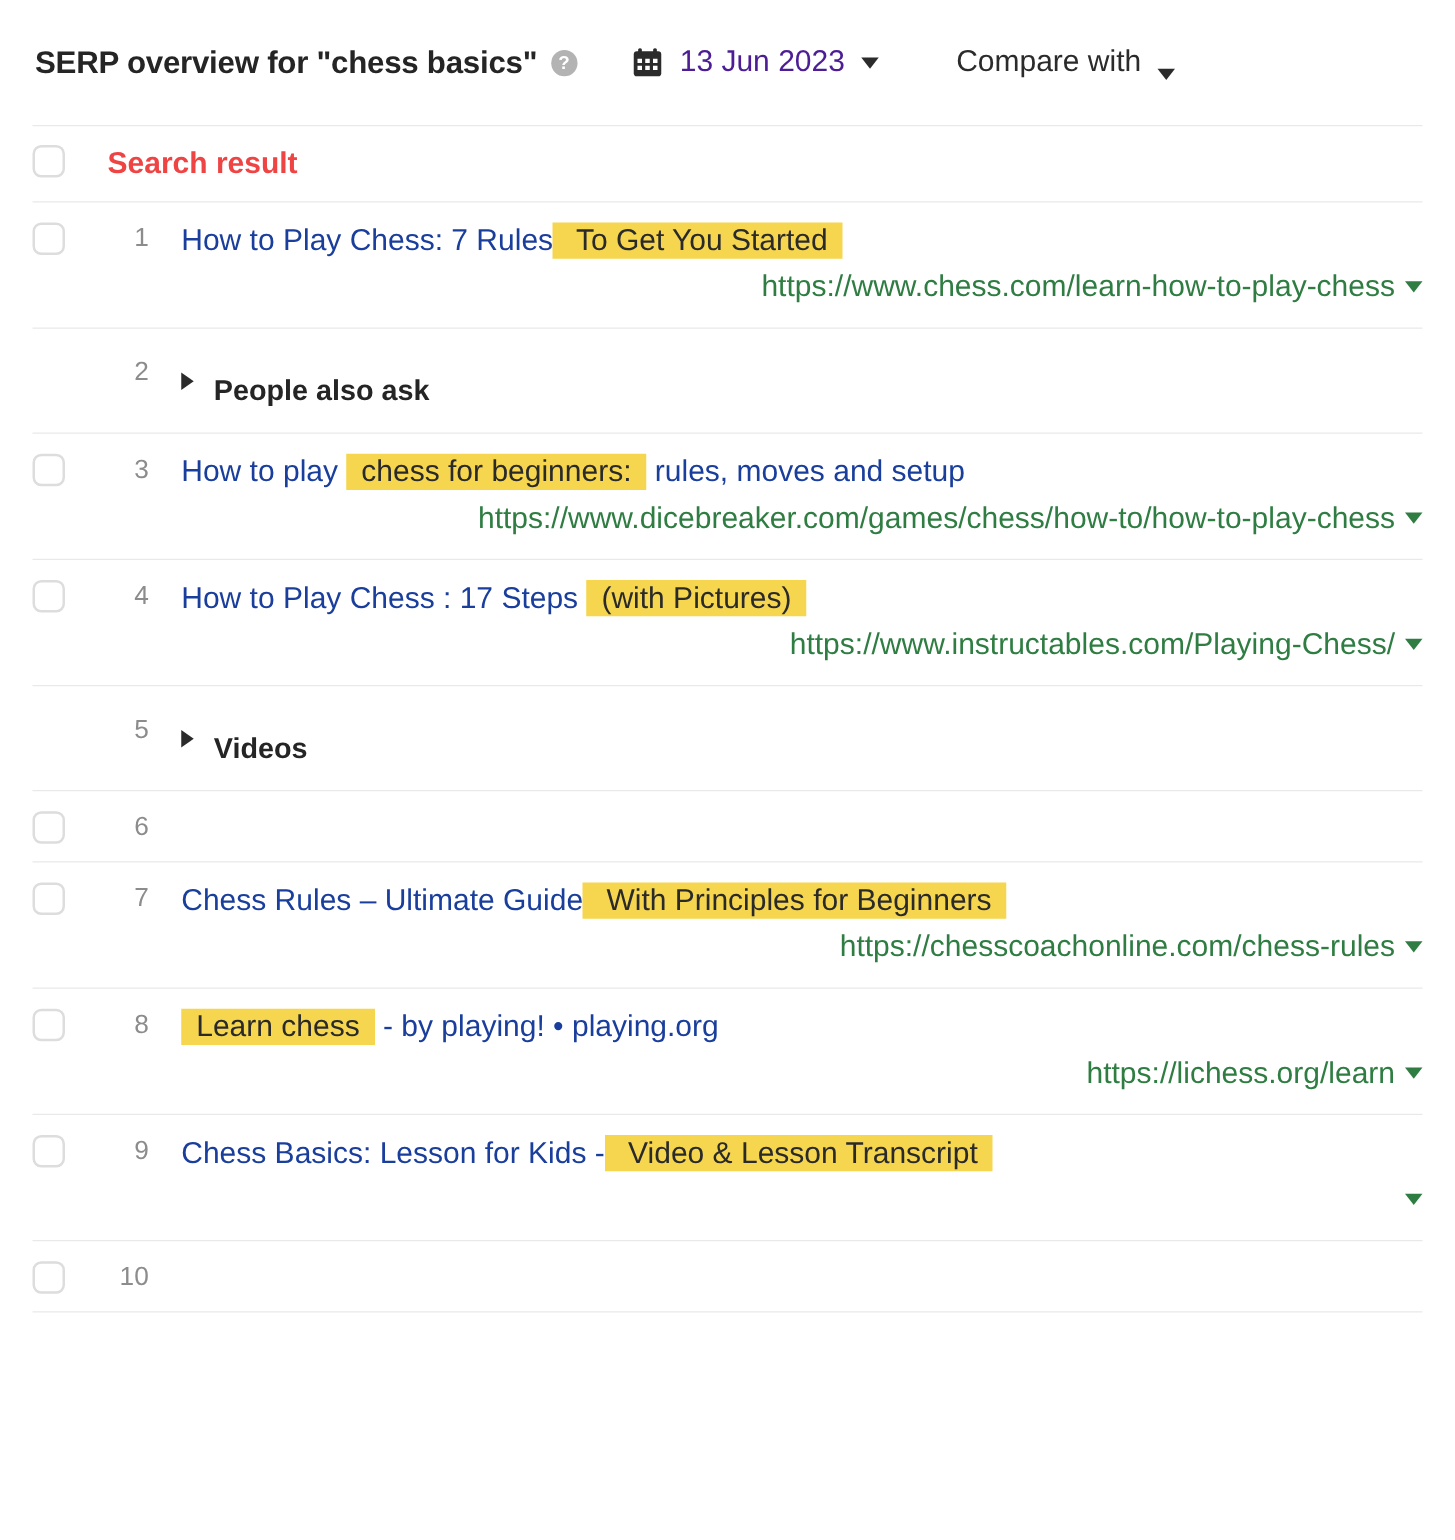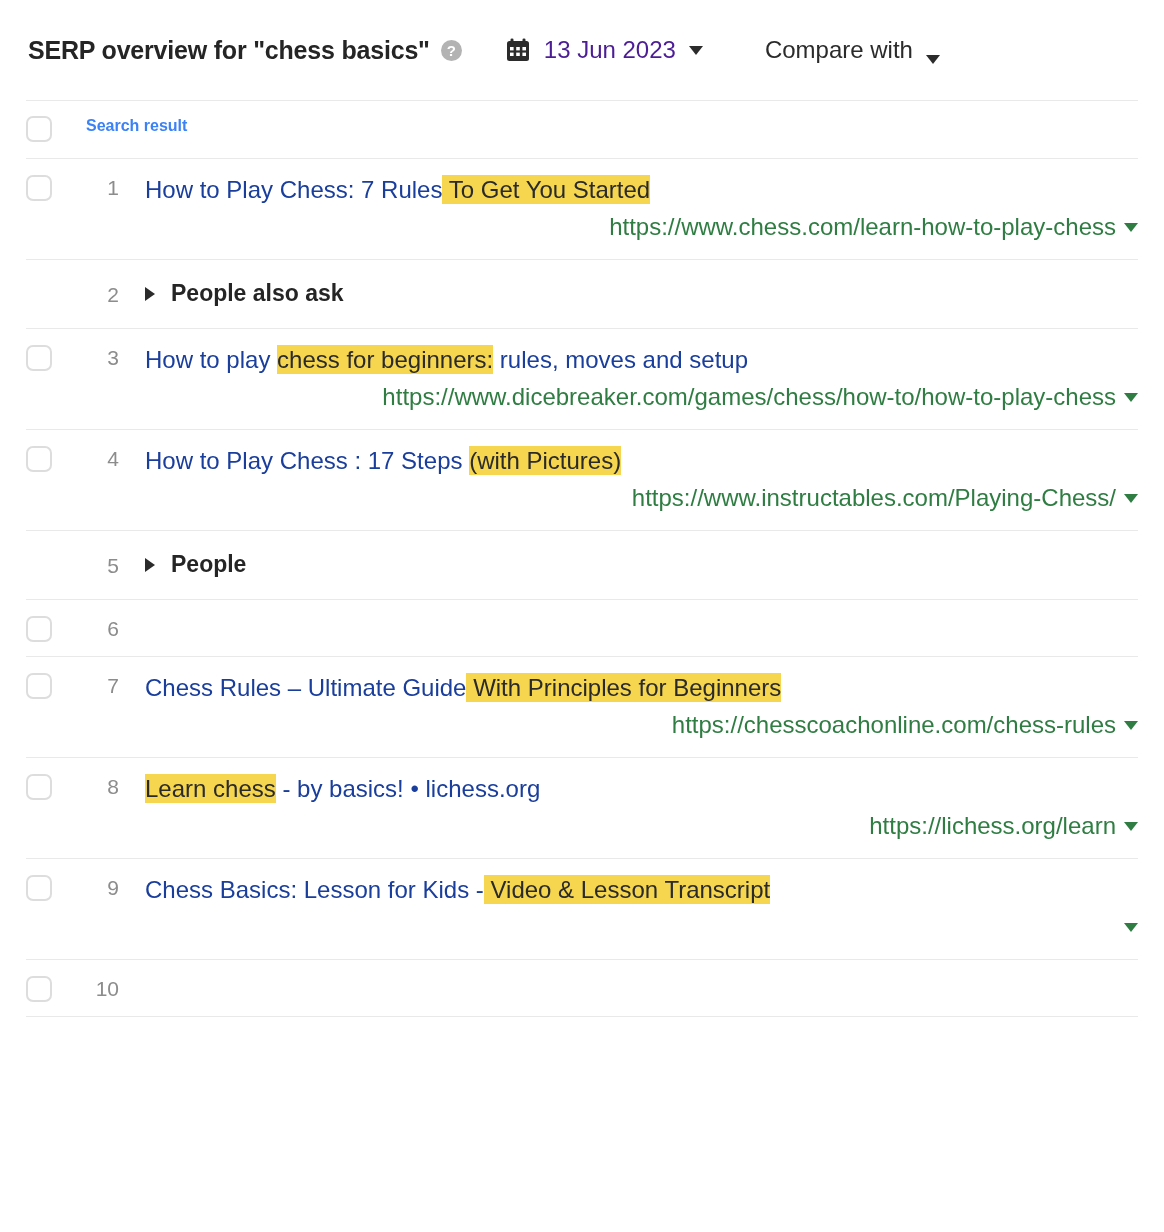--- a/index.html
+++ b/index.html
@@ -99,23 +99,23 @@
     width: 26px;
     height: 26px;
     border: 2px solid #dddddd;
     border-radius: 7px;
     background: #ffffff;
     cursor: pointer;
   }
   .cb-cell.empty .checkbox { visibility: hidden; }
 
   .col-title {
-    font-size: 16px;
+    font-size: 24px;
     font-weight: bold;
-    color: #3b82f6;
+    color: #ef4444;
     padding-top: 3px;
   }
 
   .num-cell {
     flex: 0 0 33px;
     text-align: right;
     font-size: 21px;
     color: #8c8c8c;
     padding-top: 3px;
     margin-right: 26px;
@@ -127,21 +127,21 @@
     font-size: 24px;
     line-height: 34px;
     color: #1a3e9c;
     text-decoration: none;
     cursor: pointer;
   }
 
   .hl {
     background: #f6d64e;
     color: #2a2a2a;
-    padding: 1px 0;
+    padding: 1px 12px;
   }
 
   .url-line {
     font-size: 24px;
     line-height: 36px;
     color: #2f7d42;
     margin-top: 2px;
     cursor: pointer;
     word-break: break-all;
     text-align: right;
@@ -165,20 +165,21 @@
     border-bottom: 7px solid transparent;
     border-left: 10px solid #2b2b2b;
     margin-right: 16px;
     flex: 0 0 auto;
     cursor: pointer;
   }
   .feature-label {
     font-size: 23px;
     font-weight: bold;
     color: #252525;
+    margin-top: 16px;
   }
   .feature-pad { padding: 20px 0 20px 0; }
   .last-row-border { border-top: 1px solid #e9e9e9; height: 0; }
 </style>
 </head>
 <body>
 
 <div class="serp-header">
   <div class="serp-title">SERP overview for "chess basics"</div>
   <div class="help-icon">?</div>
@@ -258,21 +259,21 @@
         </div>
       </div>
       <div class="row feature-pad">
         <div class="cb-cell empty">
           <div class="checkbox"></div>
         </div>
         <div class="num-cell">5</div>
         <div class="content-cell">
           <div class="feature-row">
             <span class="tri"></span>
-            <span class="feature-label">People</span>
+            <span class="feature-label">Videos</span>
           </div>
         </div>
       </div>
       <div class="row">
         <div class="cb-cell">
           <div class="checkbox"></div>
         </div>
         <div class="num-cell">6</div>
       </div>
       <div class="row">
@@ -284,21 +285,21 @@
           <div class="result-title"><span>Chess Rules – Ultimate Guide</span><span class="hl"> With Principles for Beginners</span></div>
           <div class="url-line"><span>https://chesscoachonline.com/chess-rules</span><span class="url-caret"></span></div>
         </div>
       </div>
       <div class="row">
         <div class="cb-cell">
           <div class="checkbox"></div>
         </div>
         <div class="num-cell">8</div>
         <div class="content-cell">
-          <div class="result-title"><span class="hl">Learn chess</span><span> - by basics! • lichess.org</span></div>
+          <div class="result-title"><span class="hl">Learn chess</span><span> - by playing! • playing.org</span></div>
           <div class="url-line"><span>https://lichess.org/learn</span><span class="url-caret"></span></div>
         </div>
       </div>
       <div class="row">
         <div class="cb-cell">
           <div class="checkbox"></div>
         </div>
         <div class="num-cell">9</div>
         <div class="content-cell">
           <div class="result-title"><span>Chess Basics: Lesson for Kids -</span><span class="hl"> Video &amp; Lesson Transcript</span></div>

